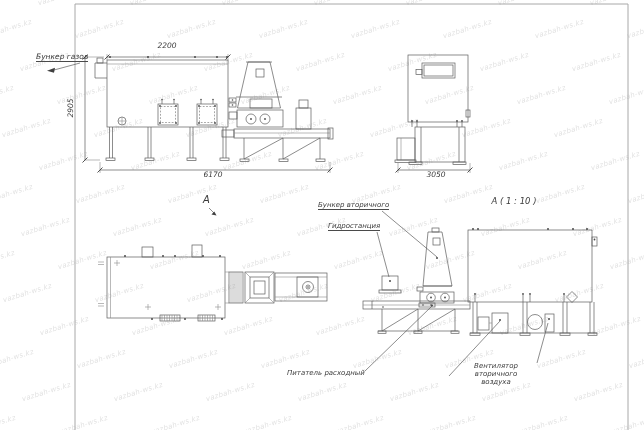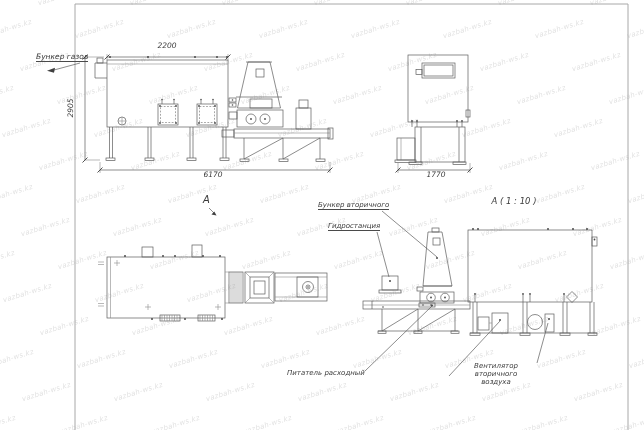--- a/index.html
+++ b/index.html
@@ -502,21 +502,21 @@
   </svg>
 
   <div class="lbl u" style="left:36px;top:53px;font-size:7.5px;">Бункер газов</div>
 
   <div class="dim ctr" style="left:167px;top:42px;">2200</div>
 
   <div class="dim rot" style="left:71px;top:108px;">2905</div>
 
   <div class="dim ctr" style="left:213px;top:171px;">6170</div>
 
-  <div class="dim ctr" style="left:436px;top:171px;">1770</div>
+  <div class="dim ctr" style="left:436px;top:171px;">3050</div>
 
   <div class="lbl big" style="left:203px;top:196px;">А</div>
 
   <div class="lbl mid ctr" style="left:514px;top:197px;">А ( 1 : 10 )</div>
 
   <div class="lbl u" style="left:318px;top:201px;">Бункер вторичного</div>
 
   <div class="lbl u" style="left:328px;top:222px;">Гидростанция</div>
 
   <div class="lbl" style="left:287px;top:369px;">Питатель расходный</div>

